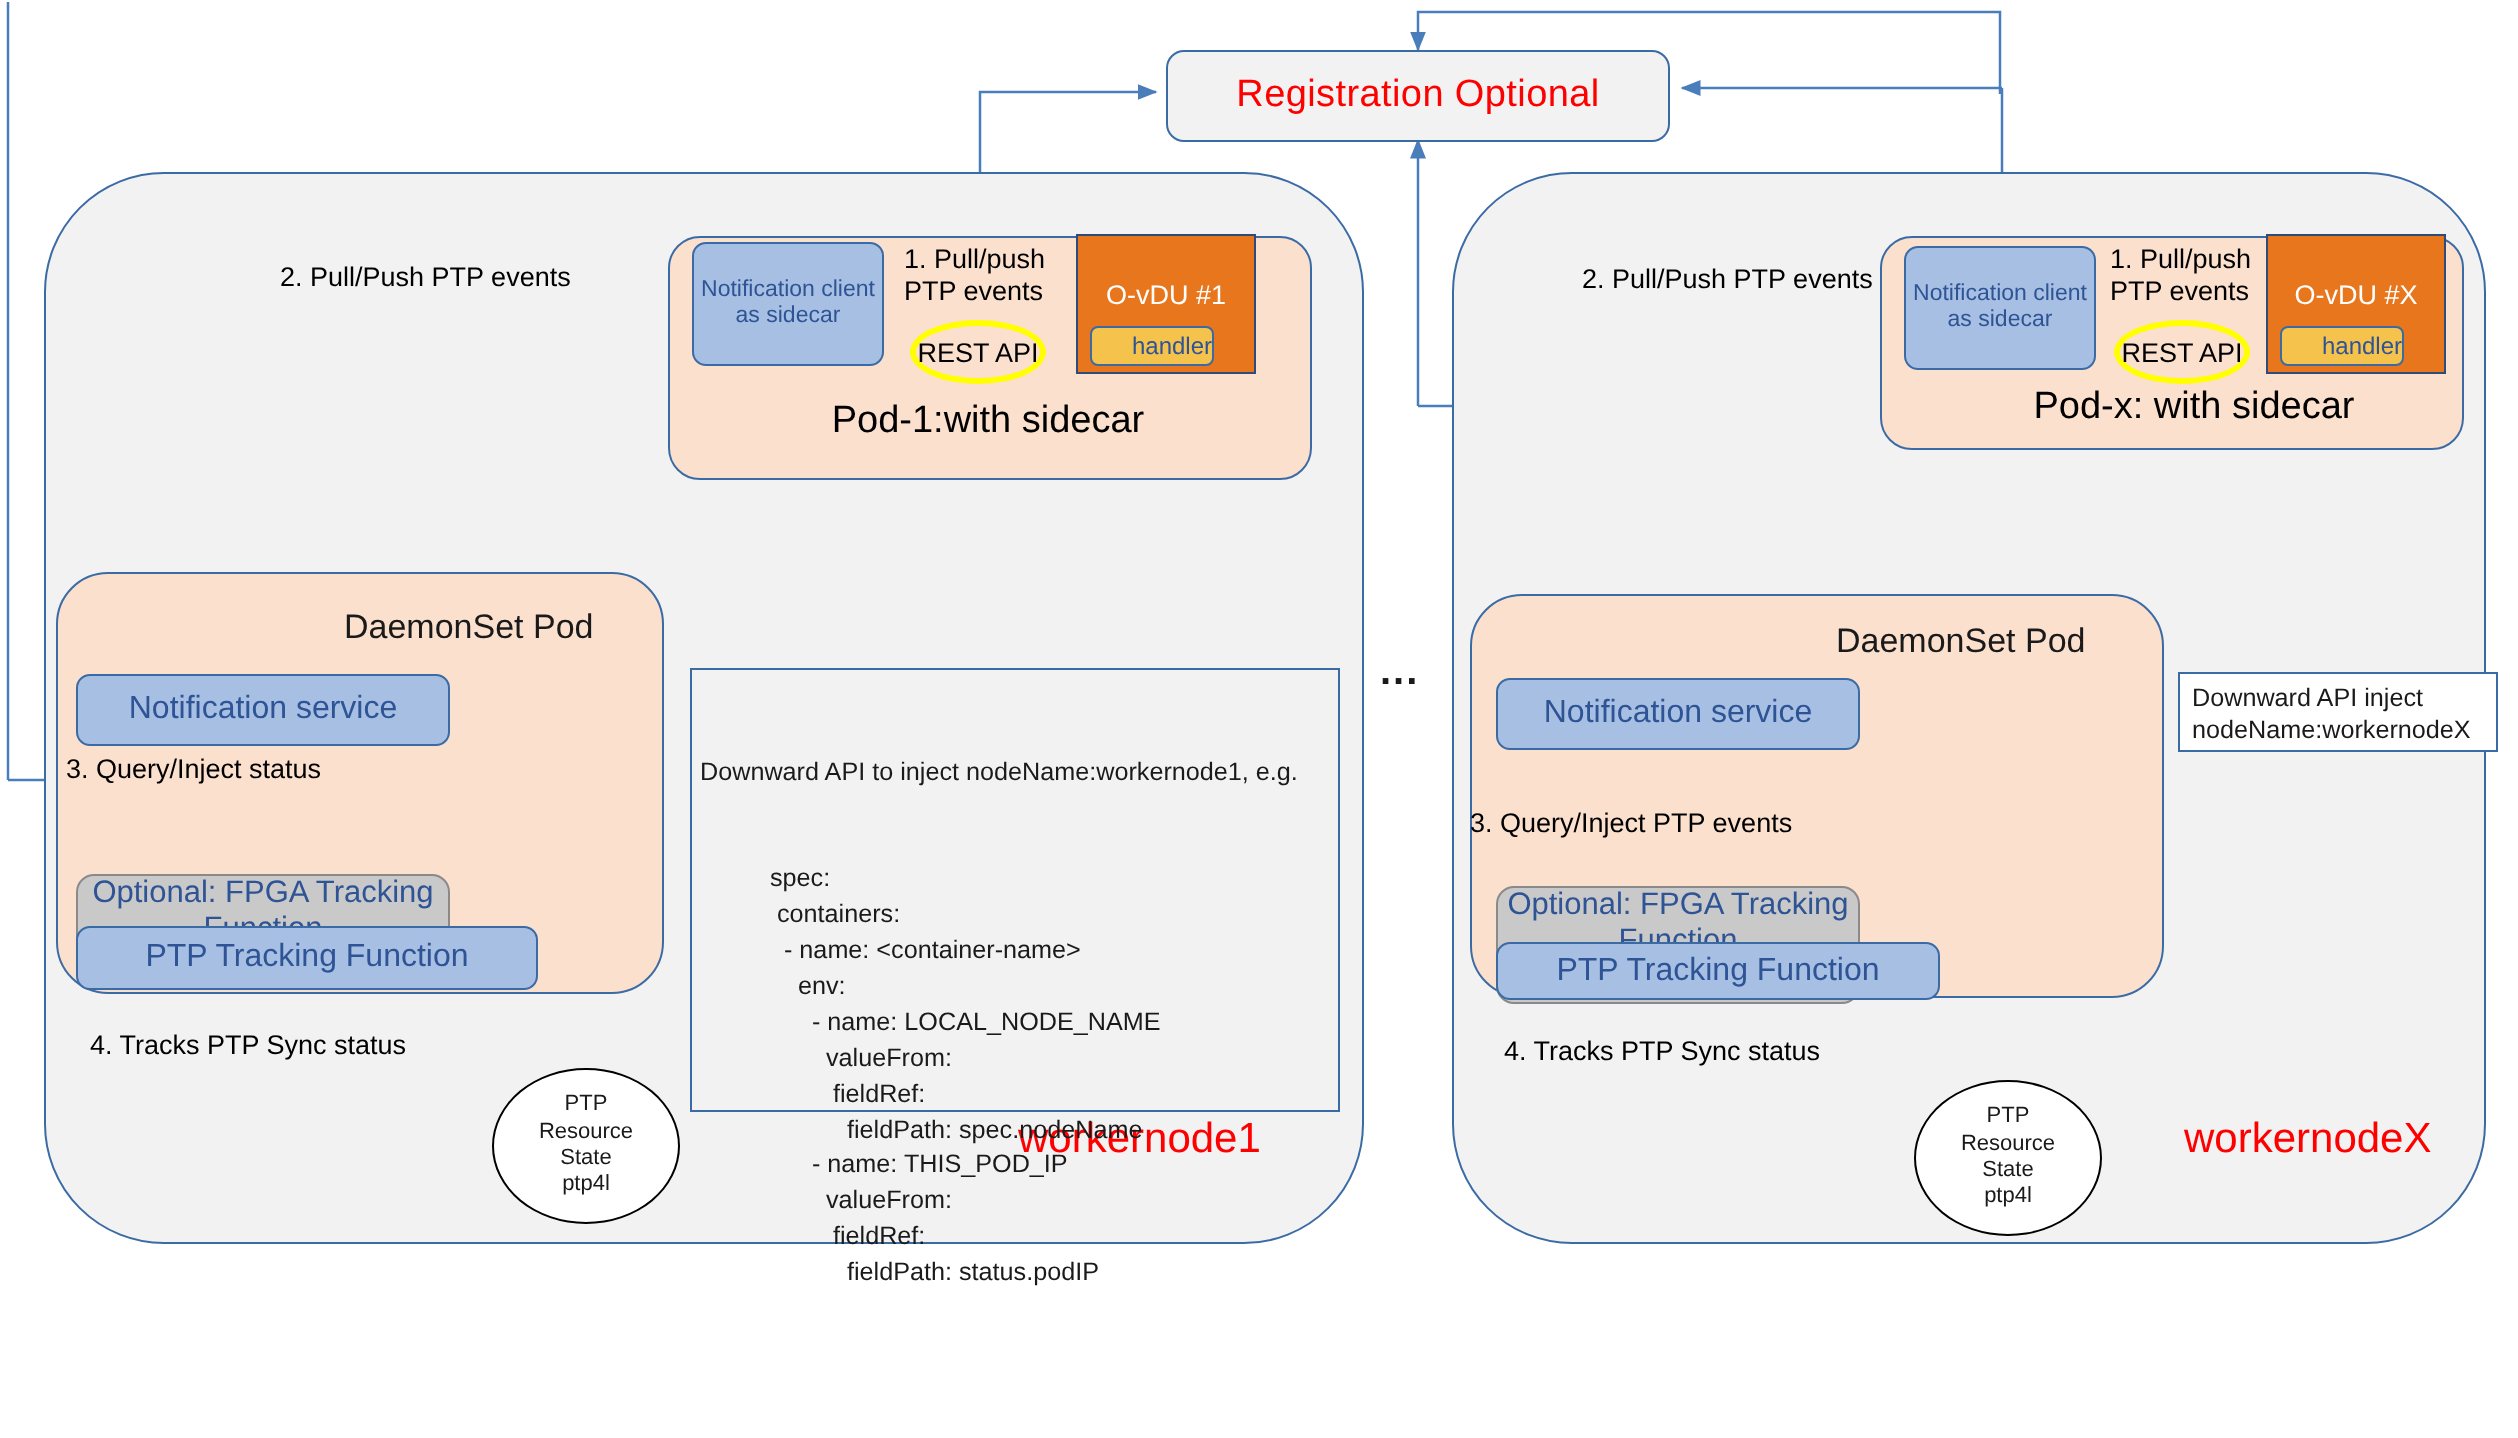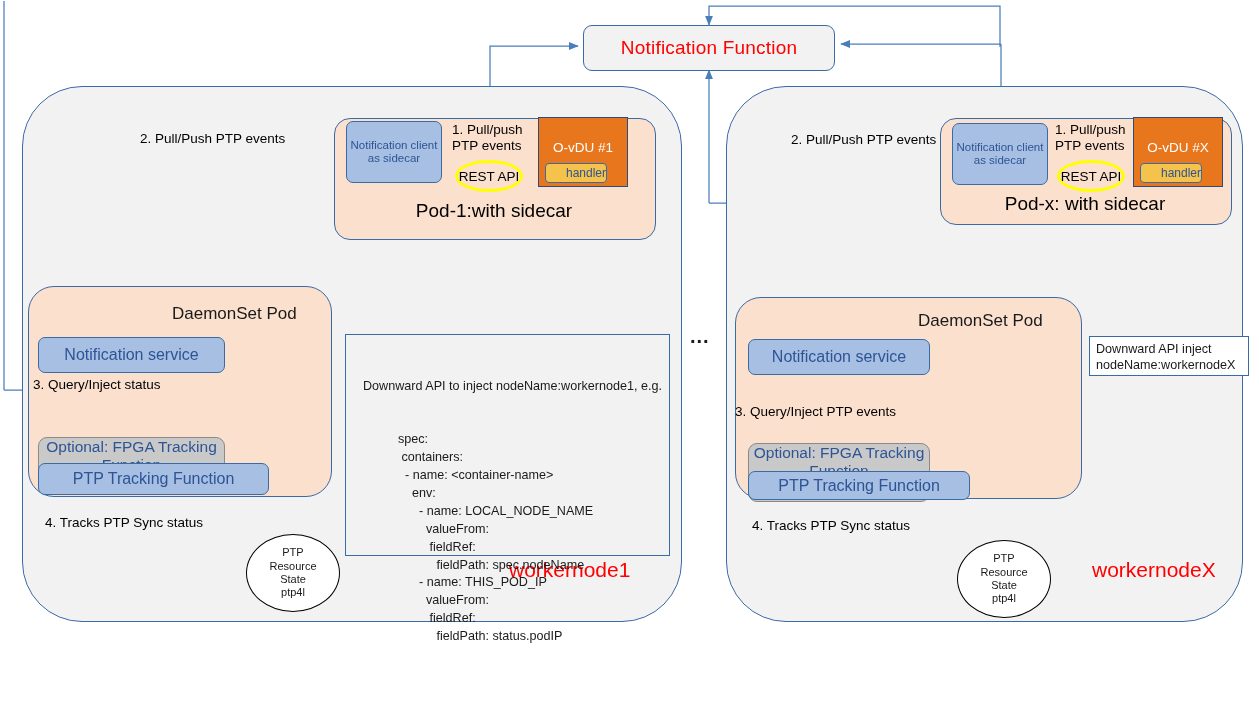--- a/index.html
+++ b/index.html
@@ -64,21 +64,21 @@
   .annot2{position:absolute;color:#000;font-size:13.5px;line-height:1.22;}
 
   .restapi{
     position:absolute;color:#000;font-size:13.5px;display:flex;align-items:center;
     justify-content:center;border:3px solid #ffff00;border-radius:50%;
     background:transparent;
   }
 
   .yaml-box{
     position:absolute;background:#f2f2f2;border:1.3px solid #3b6ba5;
-    font-size:12.6px;color:#1a1a1a;line-height:1.42;padding:7px 8px 6px 17px;
+    font-size:12.6px;color:#1a1a1a;line-height:1.42;padding:7px 8px 6px 4px;
     white-space:pre;box-sizing:border-box;
   }
   .yaml-head{white-space:nowrap;}
   .yaml-body{white-space:pre;font-family:"Liberation Sans",sans-serif;}
 
   .dw-box{
     position:absolute;background:#ffffff;border:1.2px solid #3b6ba5;
     font-size:12.6px;color:#1a1a1a;line-height:1.3;padding:4px 6px;box-sizing:border-box;
     white-space:pre;
   }
@@ -157,21 +157,21 @@
       <path d="M912,372 L912,403" marker-start="url(#ahb)" marker-end="url(#ahs)"></path>
 
       <path d="M975,498 L1005,538" marker-start="url(#ahb)" marker-end="url(#ahs)"></path>
 
       <path d="M1090,355 L930,355" marker-end="url(#ah)"></path>
 
     </g>
   </svg>
 
   <div class="reg-fn" style="left:583px;top:25px;width:250px;height:44px;">
-    <span>Notification Function</span>
+    <span>Registration Optional</span>
   </div>
 
 
   <div class="node-outer" style="left:22px;top:86px;width:658px;height:534px;"></div>
   <div class="node-label" style="left:509px;top:558px;">workernode1</div>
 
   <div class="pod-sidecar" style="left:334px;top:118px;width:320px;height:120px;"></div>
   <div class="pod-title" style="left:334px;top:200px;width:320px;text-align:center;">Pod-1:with sidecar</div>
 
   <div class="bluebox notif-client" style="left:346px;top:121px;width:90px;height:56px;">
@@ -236,21 +236,21 @@
                    fieldRef:
                      fieldPath: status.podIP</div>
   </div>
 
   <div class="ellipsis" style="left:690px;top:325px;">...</div>
 
   <div class="node-outer" style="left:726px;top:86px;width:515px;height:534px;"></div>
   <div class="node-label" style="left:1092px;top:558px;">workernodeX</div>
 
   <div class="pod-sidecar" style="left:940px;top:118px;width:290px;height:105px;"></div>
-  <div class="pod-title" style="left:940px;top:193px;width:290px;">Pod-x: with sidecar</div>
+  <div class="pod-title" style="left:940px;top:193px;width:290px;padding-left:12px;">Pod-x: with sidecar</div>
 
   <div class="bluebox notif-client" style="left:952px;top:123px;width:90px;height:56px;">
     <span>Notification client as sidecar</span>
   </div>
 
   <div class="annot2" style="left:1055px;top:122px;width:78px;">1. Pull/push PTP events</div>
 
   <div class="restapi" style="left:1057px;top:160px;width:62px;height:26px;">
     <span>REST API</span>
   </div>

